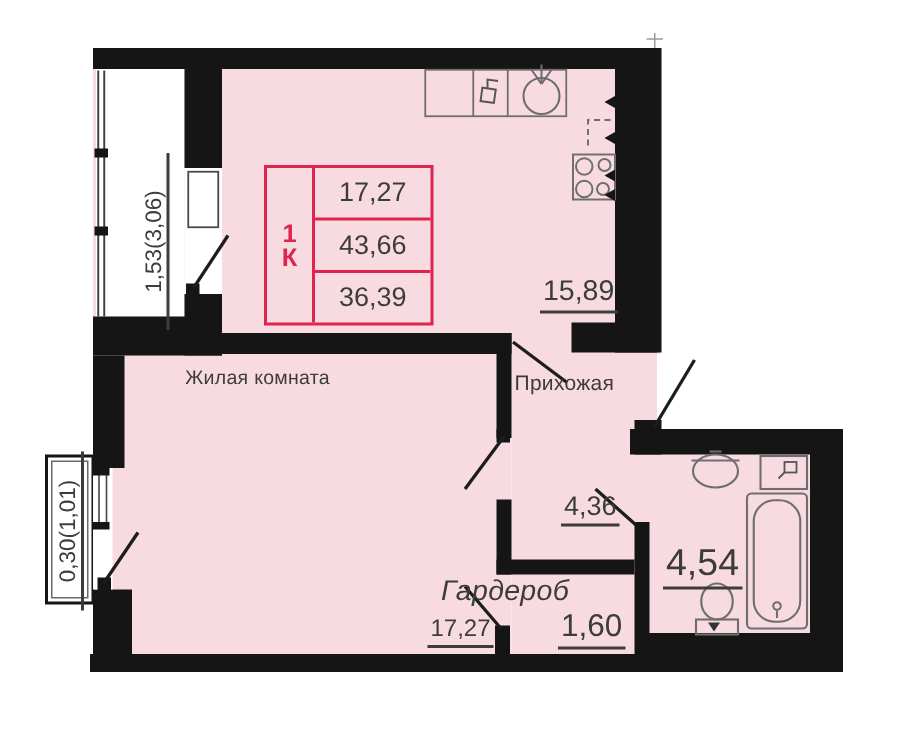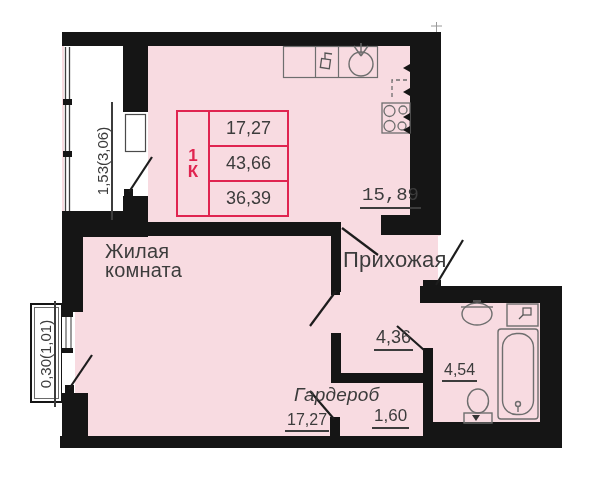--- a/index.html
+++ b/index.html
@@ -175,31 +175,31 @@
       <span>1</span>
       <span>К</span>
     </div>
     <div class="info-rows">
       <div class="info-row">17,27</div>
       <div class="info-row">43,66</div>
       <div class="info-row">36,39</div>
     </div>
   </div>
 
-  <div class="lbl name" style="left:105px;top:242px;width:115px;font-size:20px;line-height:19px;white-space:normal;">Жилая комната</div>
-  <div class="lbl name" style="left:343px;top:247px;font-size:22px;">Прихожая</div>
+  <div class="lbl name" style="left:105px;top:242px;width:115px;font-size:13px;line-height:19px;white-space:normal;text-align:right;">Жилая комната</div>
+  <div class="lbl name" style="left:343px;top:247px;font-size:14px;">Прихожая</div>
   <div class="lbl name" style="left:294px;top:384px;font-size:19px;font-style:italic;">Гардероб</div>
 
-  <div class="lbl" style="left:360px;top:184px;font-size:19px;font-family:Liberation Mono, monospace;">
+  <div class="lbl" style="left:360px;top:184px;font-size:19px;">
     <span class="u">15,89</span></div>
   <div class="lbl" style="left:374px;top:327px;font-size:18px;">
     <span class="u">4,36</span></div>
-  <div class="lbl" style="left:442px;top:361px;font-size:16px;">
+  <div class="lbl" style="left:442px;top:361px;font-size:25px;">
     <span class="u">4,54</span></div>
-  <div class="lbl" style="left:372px;top:406px;font-size:17px;">
+  <div class="lbl" style="left:372px;top:406px;font-size:21px;">
     <span class="u">1,60</span></div>
   <div class="lbl" style="left:285px;top:411px;font-size:16px;">
     <span class="u">17,27</span></div>
 
   <div class="vlbl" style="left:45px;top:152px;width:118px;">1,53(3,06)</div>
   <div class="vlbl" style="left:-6px;top:345px;width:106px;">0,30(1,01)</div>
 
 </div>
 
 </body></html>

